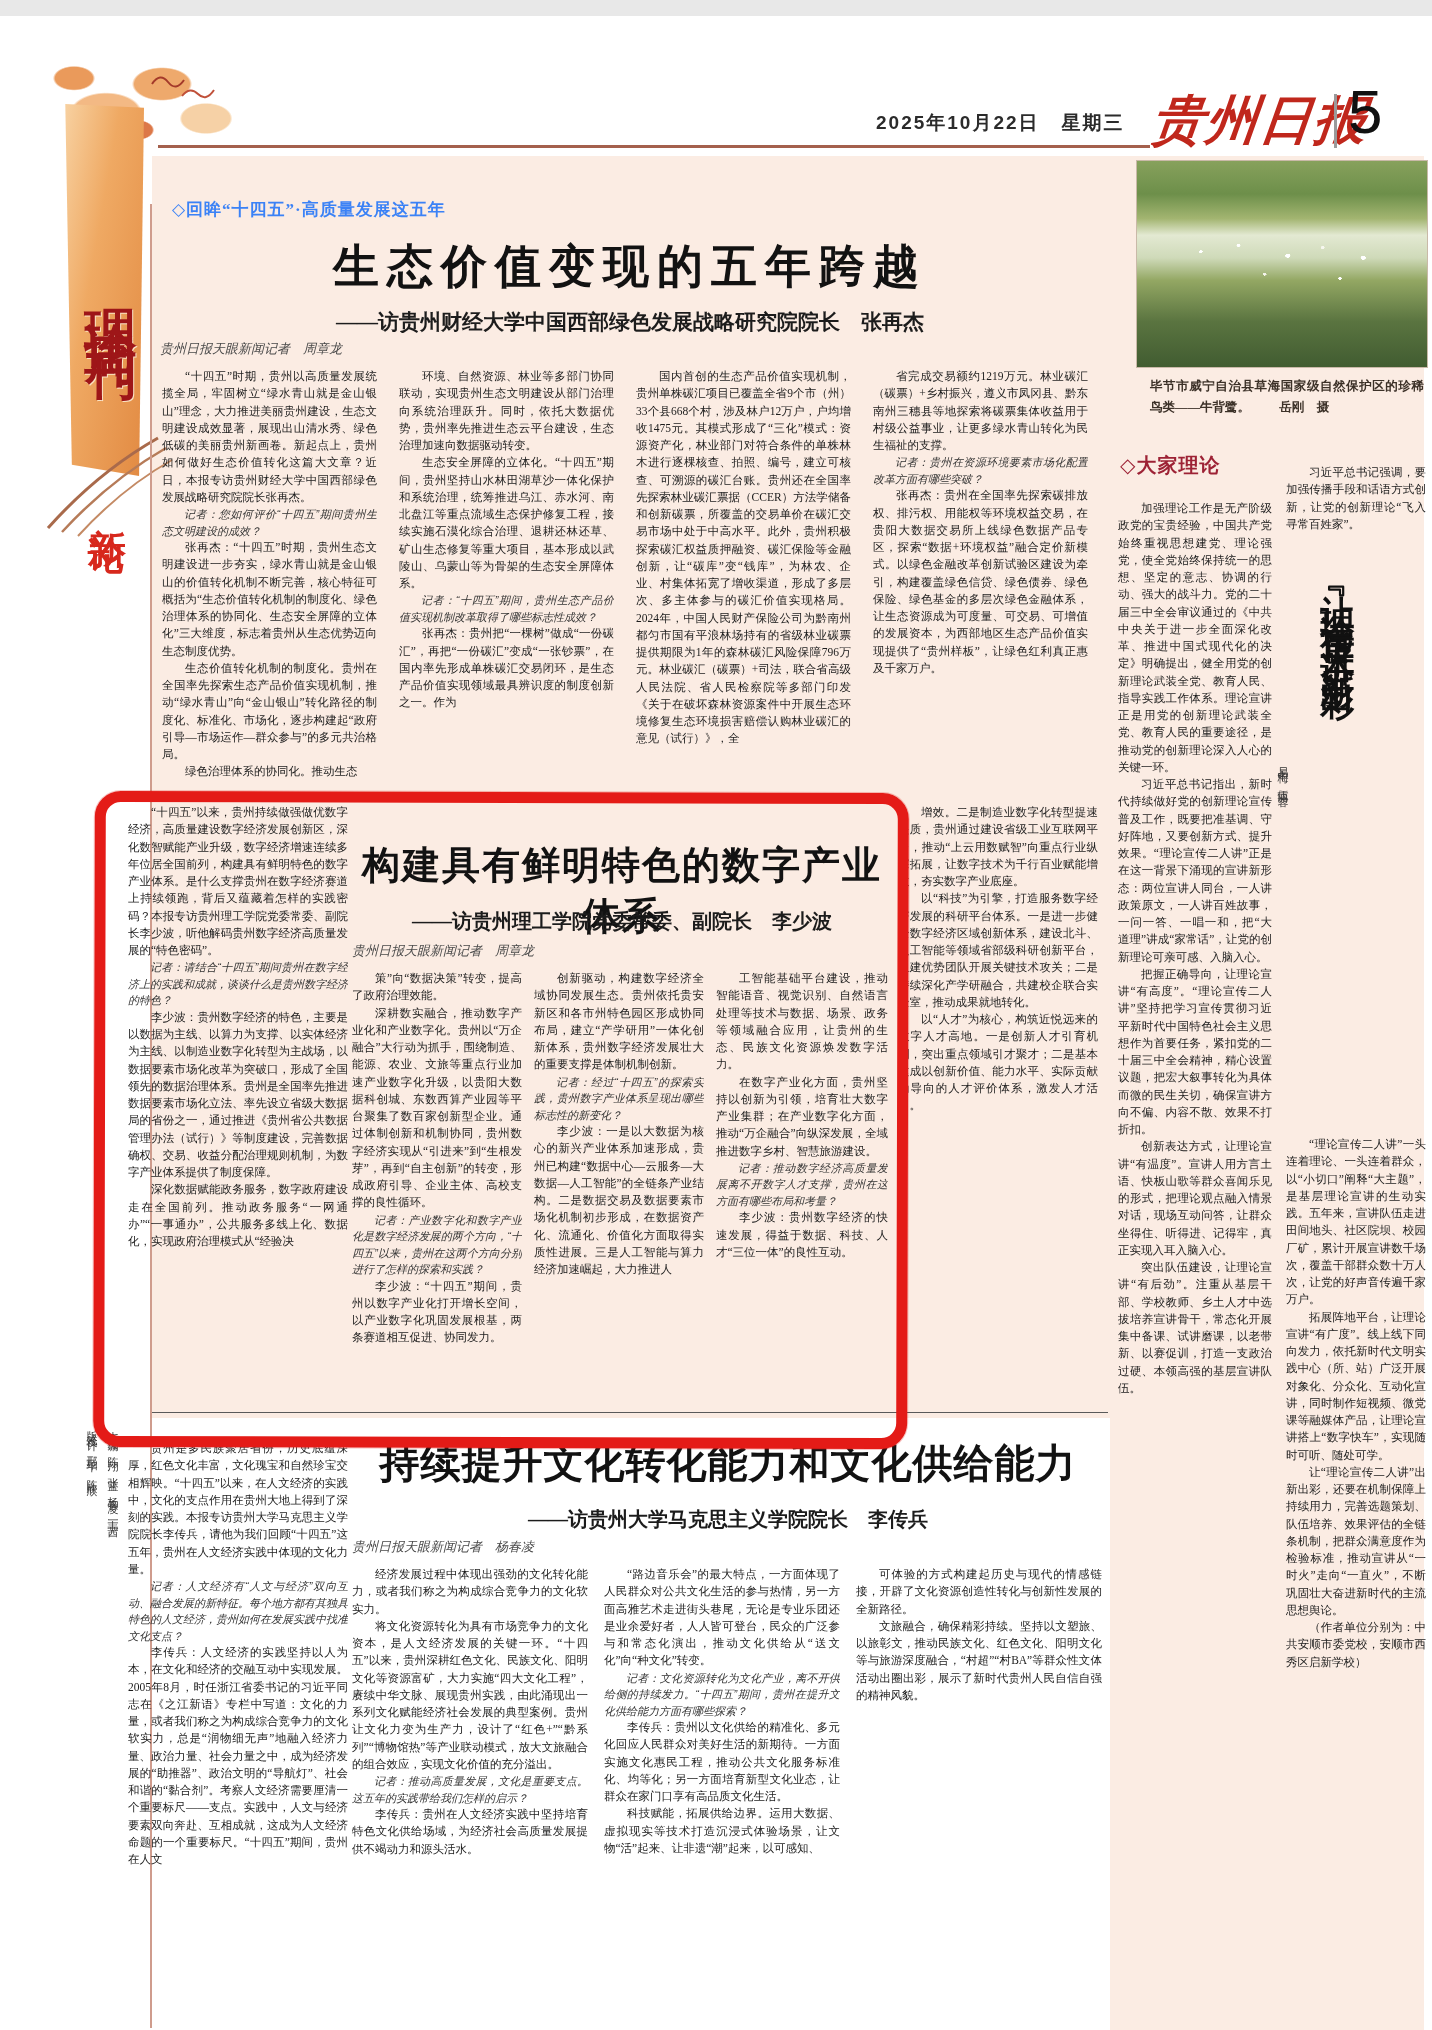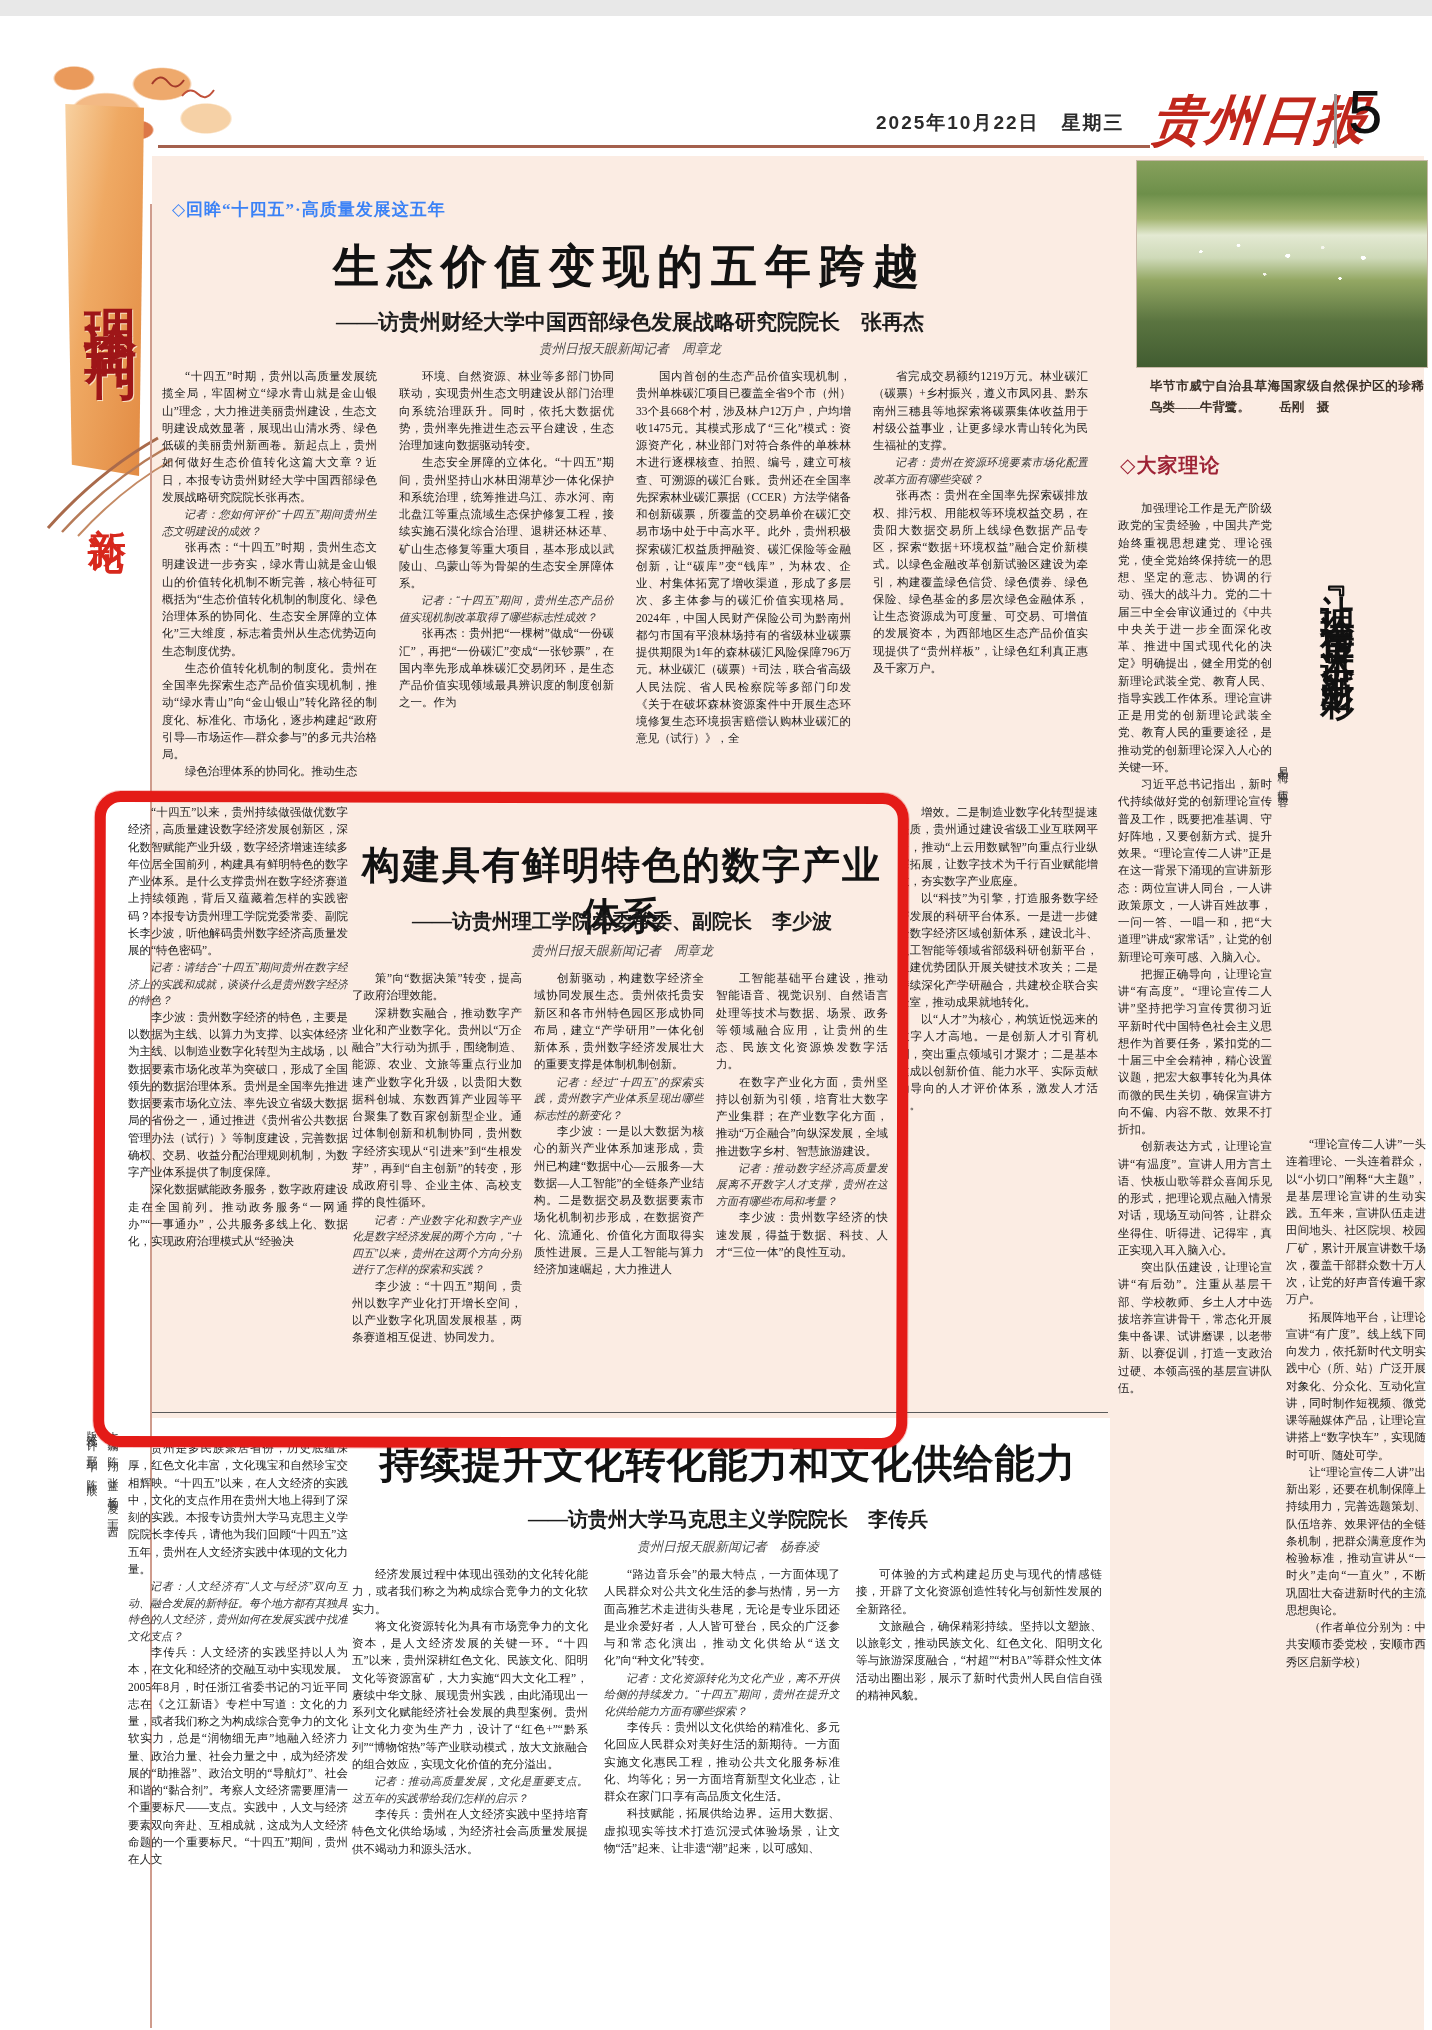--- a/index.html
+++ b/index.html
@@ -37,21 +37,21 @@
   .sec-vert{left:82px;top:482px;width:50px;height:120px;writing-mode:vertical-rl;
       text-orientation:upright;font-size:38px;font-weight:900;color:#d7281d;letter-spacing:8px;}
   .side-line{left:150px;top:188px;width:2px;height:1824px;background:#cf9c8d;}
   .credits{left:84px;top:1406px;height:620px;display:flex;flex-direction:row-reverse;gap:6px;}
   .credits div{writing-mode:vertical-rl;text-orientation:upright;font-size:11px;color:#333;
       letter-spacing:3px;font-family:"Liberation Sans","DejaVu Sans",sans-serif;}
   
   .kicker{font-size:17px;font-weight:700;color:#3b82f6;letter-spacing:1px;}
   .h1{text-align:center;font-weight:900;color:#121212;}
   .sub{text-align:center;font-weight:700;color:#1c1c1c;}
-  .byline{text-align:center;font-size:13px;color:#4a4a4a;font-style:italic;}
+  .byline{font-size:13px;color:#4a4a4a;font-style:italic;}
   .col{text-align:justify;font-size:11.5px;line-height:1.5;color:#1c1c1c;overflow:hidden;}
   .col p{margin:0;text-indent:2em;}
   .col p.q{font-style:italic;color:#333;font-family:"Liberation Sans","DejaVu Sans",sans-serif;font-size:11px;}
   .sep{background:#5a5a5a;height:1px;}
   
   .hibox{left:94px;top:776px;width:792px;height:634px;border:11px solid #e41b17;
       border-radius:26px;transform:rotate(.15deg);pointer-events:none;z-index:50;
       box-shadow:0 0 0 1px rgba(228,27,23,.25);}
   
   .photo{left:1136px;top:144px;width:290px;height:206px;border:1px solid #c9b9a8;
@@ -207,20 +207,23 @@
     <span class="credit">岳刚　摄</span>
   </div>
   <div class="abs theory-h">◇大家理论</div>
   <div class="abs col" style="left:1118px;top:484px;width:154px;height:1528px">
       <p>加强理论工作是无产阶级政党的宝贵经验，中国共产党始终重视思想建党、理论强党，使全党始终保持统一的思想、坚定的意志、协调的行动、强大的战斗力。党的二十届三中全会审议通过的《中共中央关于进一步全面深化改革、推进中国式现代化的决定》明确提出，健全用党的创新理论武装全党、教育人民、指导实践工作体系。理论宣讲正是用党的创新理论武装全党、教育人民的重要途径，是推动党的创新理论深入人心的关键一环。</p>
       <p>习近平总书记指出，新时代持续做好党的创新理论宣传普及工作，既要把准基调、守好阵地，又要创新方式、提升效果。“理论宣传二人讲”正是在这一背景下涌现的宣讲新形态：两位宣讲人同台，一人讲政策原文，一人讲百姓故事，一问一答、一唱一和，把“大道理”讲成“家常话”，让党的创新理论可亲可感、入脑入心。</p>
       <p>把握正确导向，让理论宣讲“有高度”。“理论宣传二人讲”坚持把学习宣传贯彻习近平新时代中国特色社会主义思想作为首要任务，紧扣党的二十届三中全会精神，精心设置议题，把宏大叙事转化为具体而微的民生关切，确保宣讲方向不偏、内容不散、效果不打折扣。</p>
       <p>创新表达方式，让理论宣讲“有温度”。宣讲人用方言土语、快板山歌等群众喜闻乐见的形式，把理论观点融入情景对话，现场互动问答，让群众坐得住、听得进、记得牢，真正实现入耳入脑入心。</p>
       <p>突出队伍建设，让理论宣讲“有后劲”。注重从基层干部、学校教师、乡土人才中选拔培养宣讲骨干，常态化开展集中备课、试讲磨课，以老带新、以赛促训，打造一支政治过硬、本领高强的基层宣讲队伍。</p>
     </div>
+  <div class="abs col" style="left:1286px;top:448px;width:140px;height:96px">
+      <p>习近平总书记强调，要加强传播手段和话语方式创新，让党的创新理论“飞入寻常百姓家”。</p>
+    </div>
   <div class="abs vtitle">让『理论宣传二人讲』出新出彩</div>
   <div class="abs vauthors">易中梅　伍丽蓉</div>
   <div class="abs col" style="left:1286px;top:1120px;width:140px;height:892px">
       <p>“理论宣传二人讲”一头连着理论、一头连着群众，以“小切口”阐释“大主题”，是基层理论宣讲的生动实践。五年来，宣讲队伍走进田间地头、社区院坝、校园厂矿，累计开展宣讲数千场次，覆盖干部群众数十万人次，让党的好声音传遍千家万户。</p>
       <p>拓展阵地平台，让理论宣讲“有广度”。线上线下同向发力，依托新时代文明实践中心（所、站）广泛开展对象化、分众化、互动化宣讲，同时制作短视频、微党课等融媒体产品，让理论宣讲搭上“数字快车”，实现随时可听、随处可学。</p>
       <p>让“理论宣传二人讲”出新出彩，还要在机制保障上持续用力，完善选题策划、队伍培养、效果评估的全链条机制，把群众满意度作为检验标准，推动宣讲从“一时火”走向“一直火”，不断巩固壮大奋进新时代的主流思想舆论。</p>
       <p>（作者单位分别为：中共安顺市委党校，安顺市西秀区启新学校）</p>
     </div>
 
 </div>

